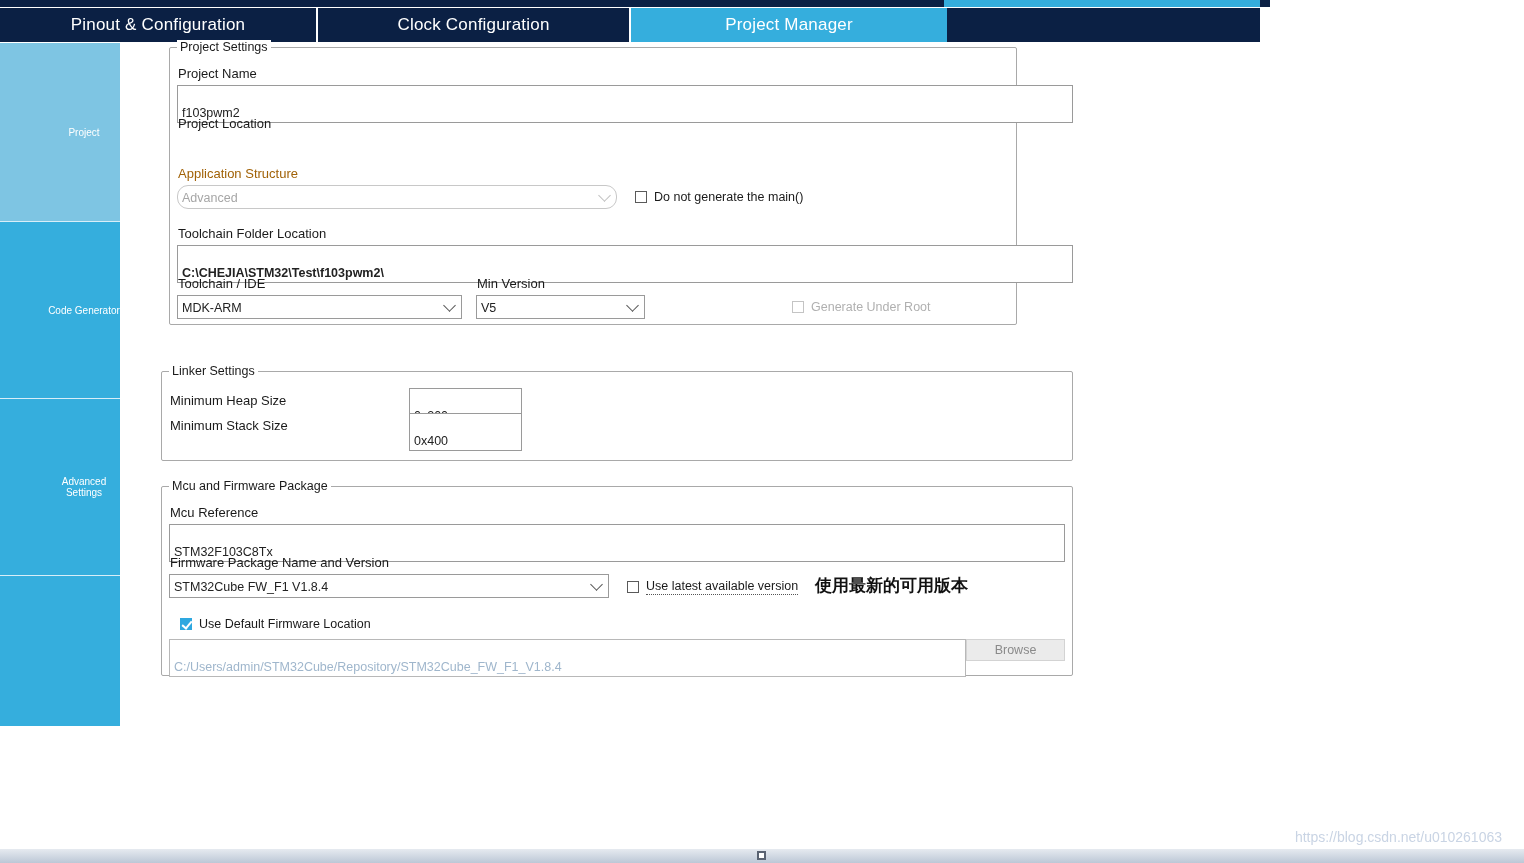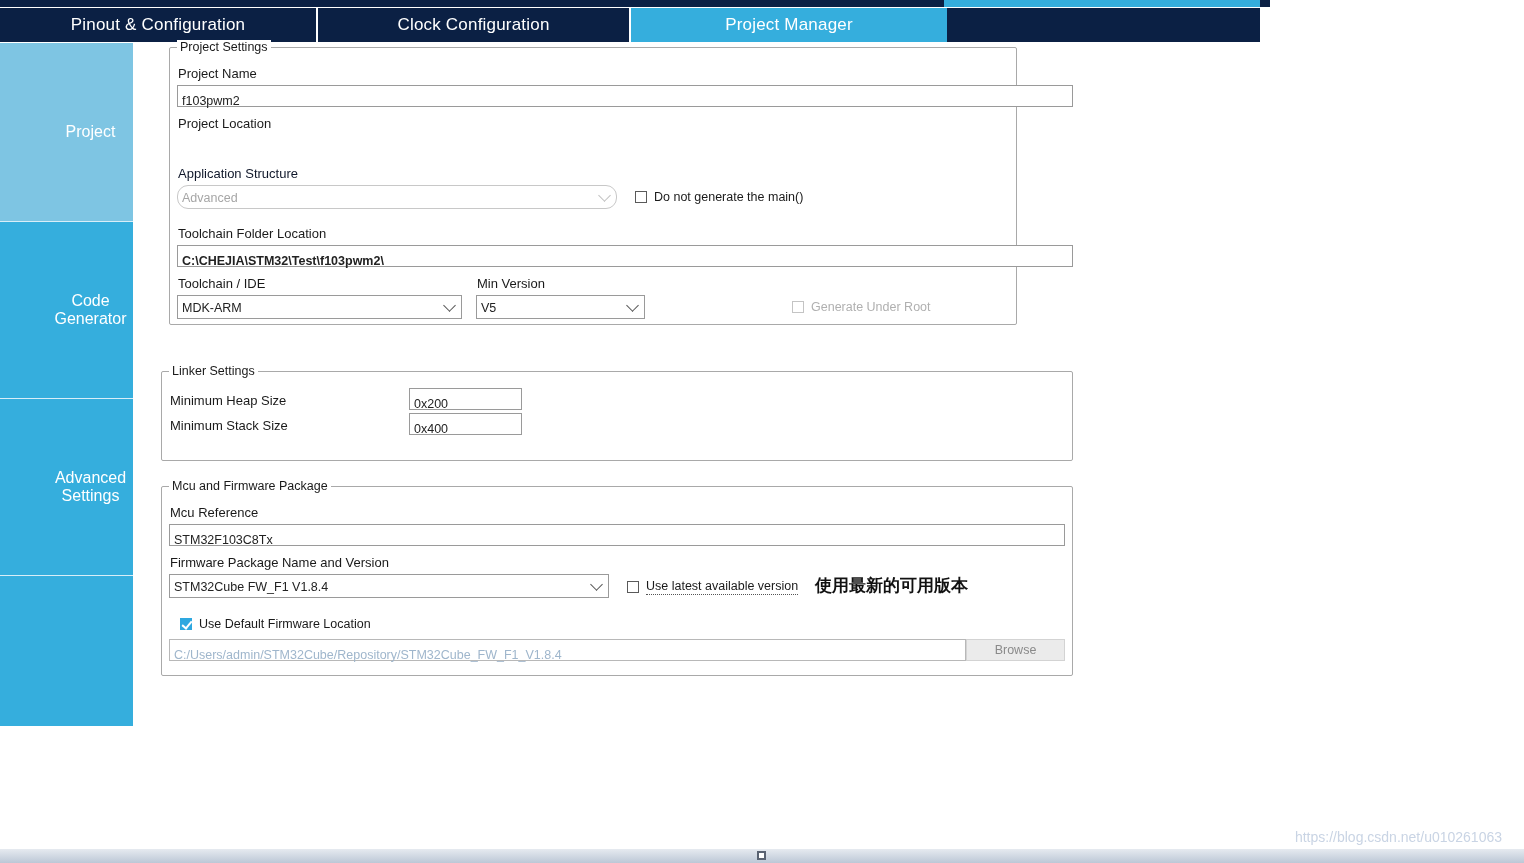--- a/index.html
+++ b/index.html
@@ -27,21 +27,21 @@
   .tab:last-child { border-right:none; }
   .tab.active { background:#35aedd; }
   .tab-w1 { width:318px; }
   .tab-w2 { width:313px; }
   .tab-w3 { width:316px; }
   .tab-w4 { width:313px; }
 
   
   .sidebar { position:absolute; left:0; top:43px; width:148px; height:683px; }
   .side-item {
-    width:133px; color:#ffffff; font-size:16px;
+    width:120px; color:#ffffff; font-size:10px;
     display:flex; align-items:center; justify-content:center; text-align:center;
     background:#35aedd; border-bottom:1px solid #d8eef8; user-select:none;padding-left:48px;
   }
   .side-item.selected { background:#7ec5e3; }
   .si-h1 { height:179px; }
   .si-h2 { height:177px; }
   .si-h3 { height:177px; }
   .si-h4 { height:150px; border-bottom:none; }
 
   
@@ -50,25 +50,25 @@
   
   .group {
     position:absolute; border:1px solid #a9a9a9; border-radius:2px; background:#fff;
   }
   .group-title {
     position:absolute; top:-8px; left:7px; background:#ffffff; padding:0 3px;
     font-size:12.5px; color:#1a1a1a; white-space:nowrap;
   }
 
   .lbl { position:absolute; font-size:13px; color:#1a1a1a; white-space:nowrap; }
-  .lbl.dim { color:#0f172a; }
+  .lbl.dim { color:#a16207; }
 
   .textfield {
     position:absolute; border:1px solid #9a9a9a; background:#ffffff;
-    font-size:12.5px; color:#222; padding:6px 4px; line-height:18px;
+    font-size:12.5px; color:#222; padding:18px 4px; line-height:18px;
     font-family:"Liberation Sans","DejaVu Sans",sans-serif;
   }
   .textfield.readonly { color:#9fb6cc; background:#ffffff; border-color:#b8b8b8; }
 
   .combo {
     position:absolute; border:1px solid #9a9a9a; background:#ffffff;
     font-size:12.5px; color:#222; padding:2px 4px; line-height:20px;
   }
   .combo.dim { color:#a6a6a6; border-color:#c8c8c8;border-radius:11px; }
   .combo .arrow {

